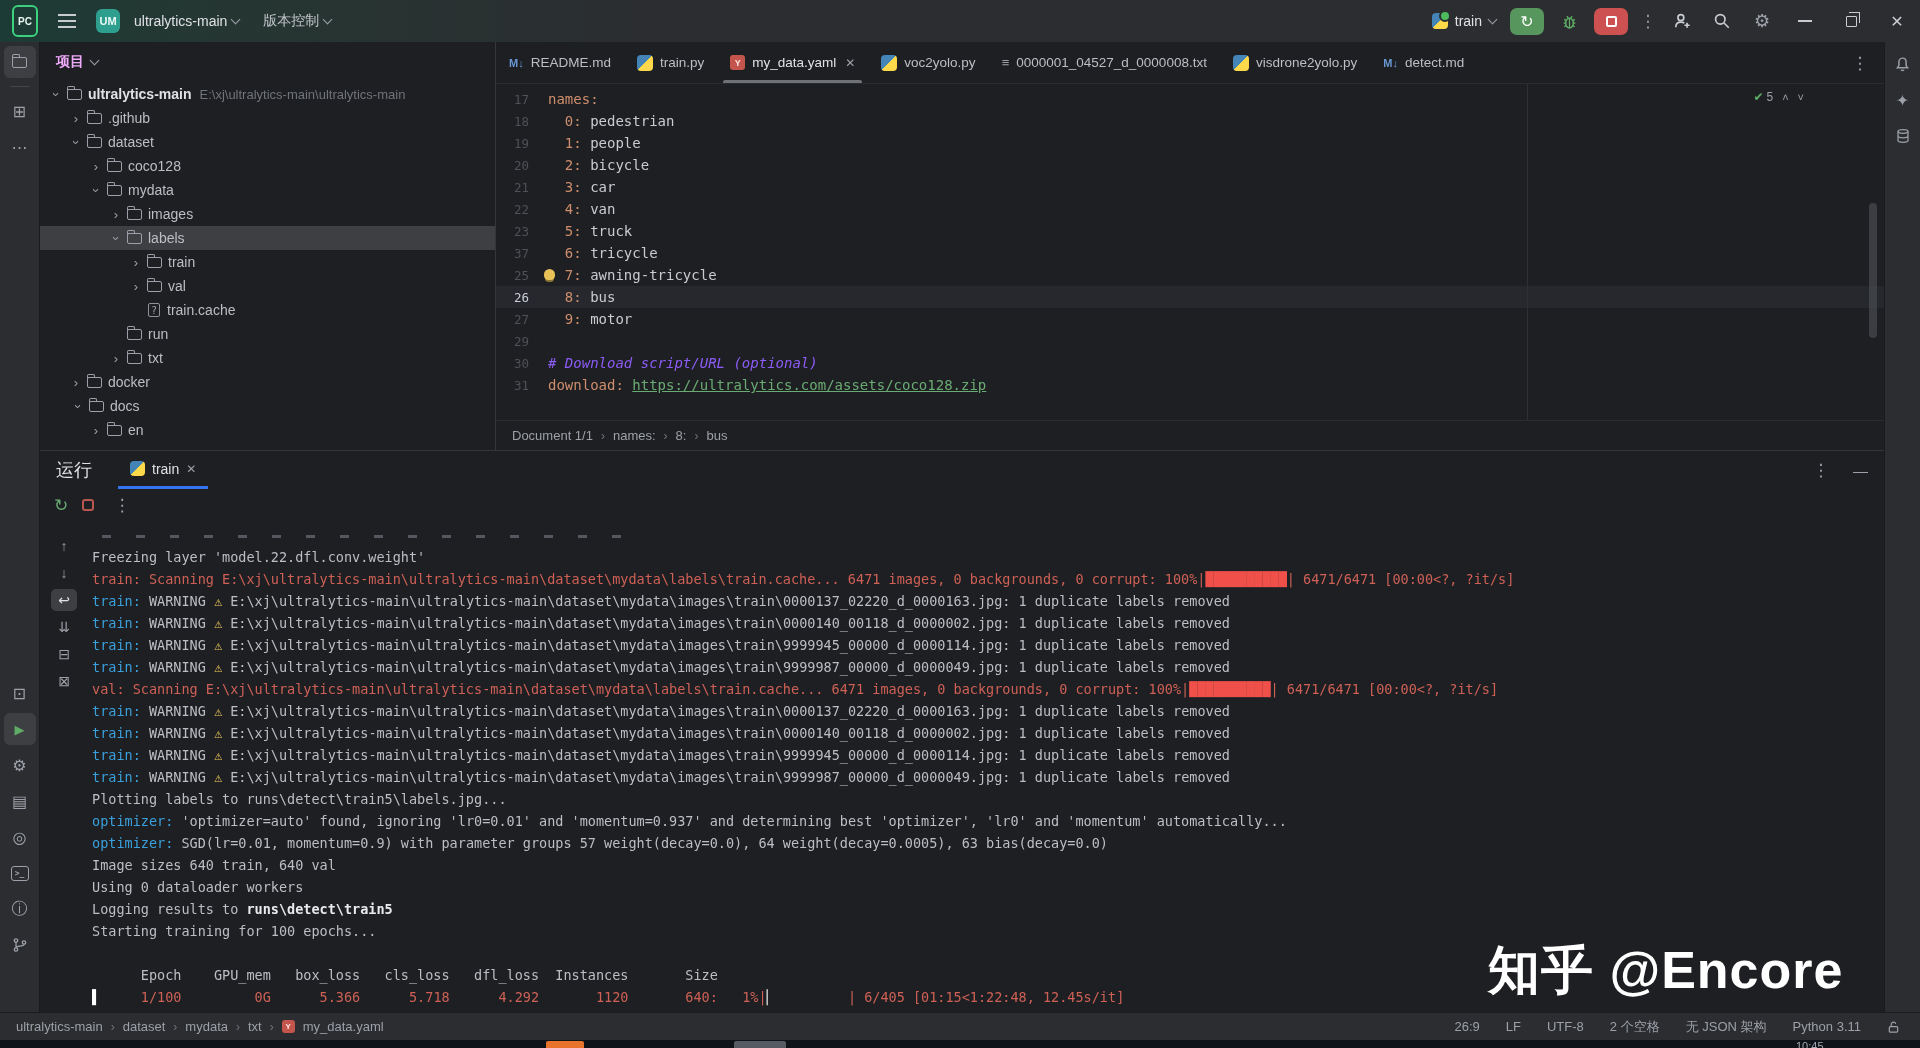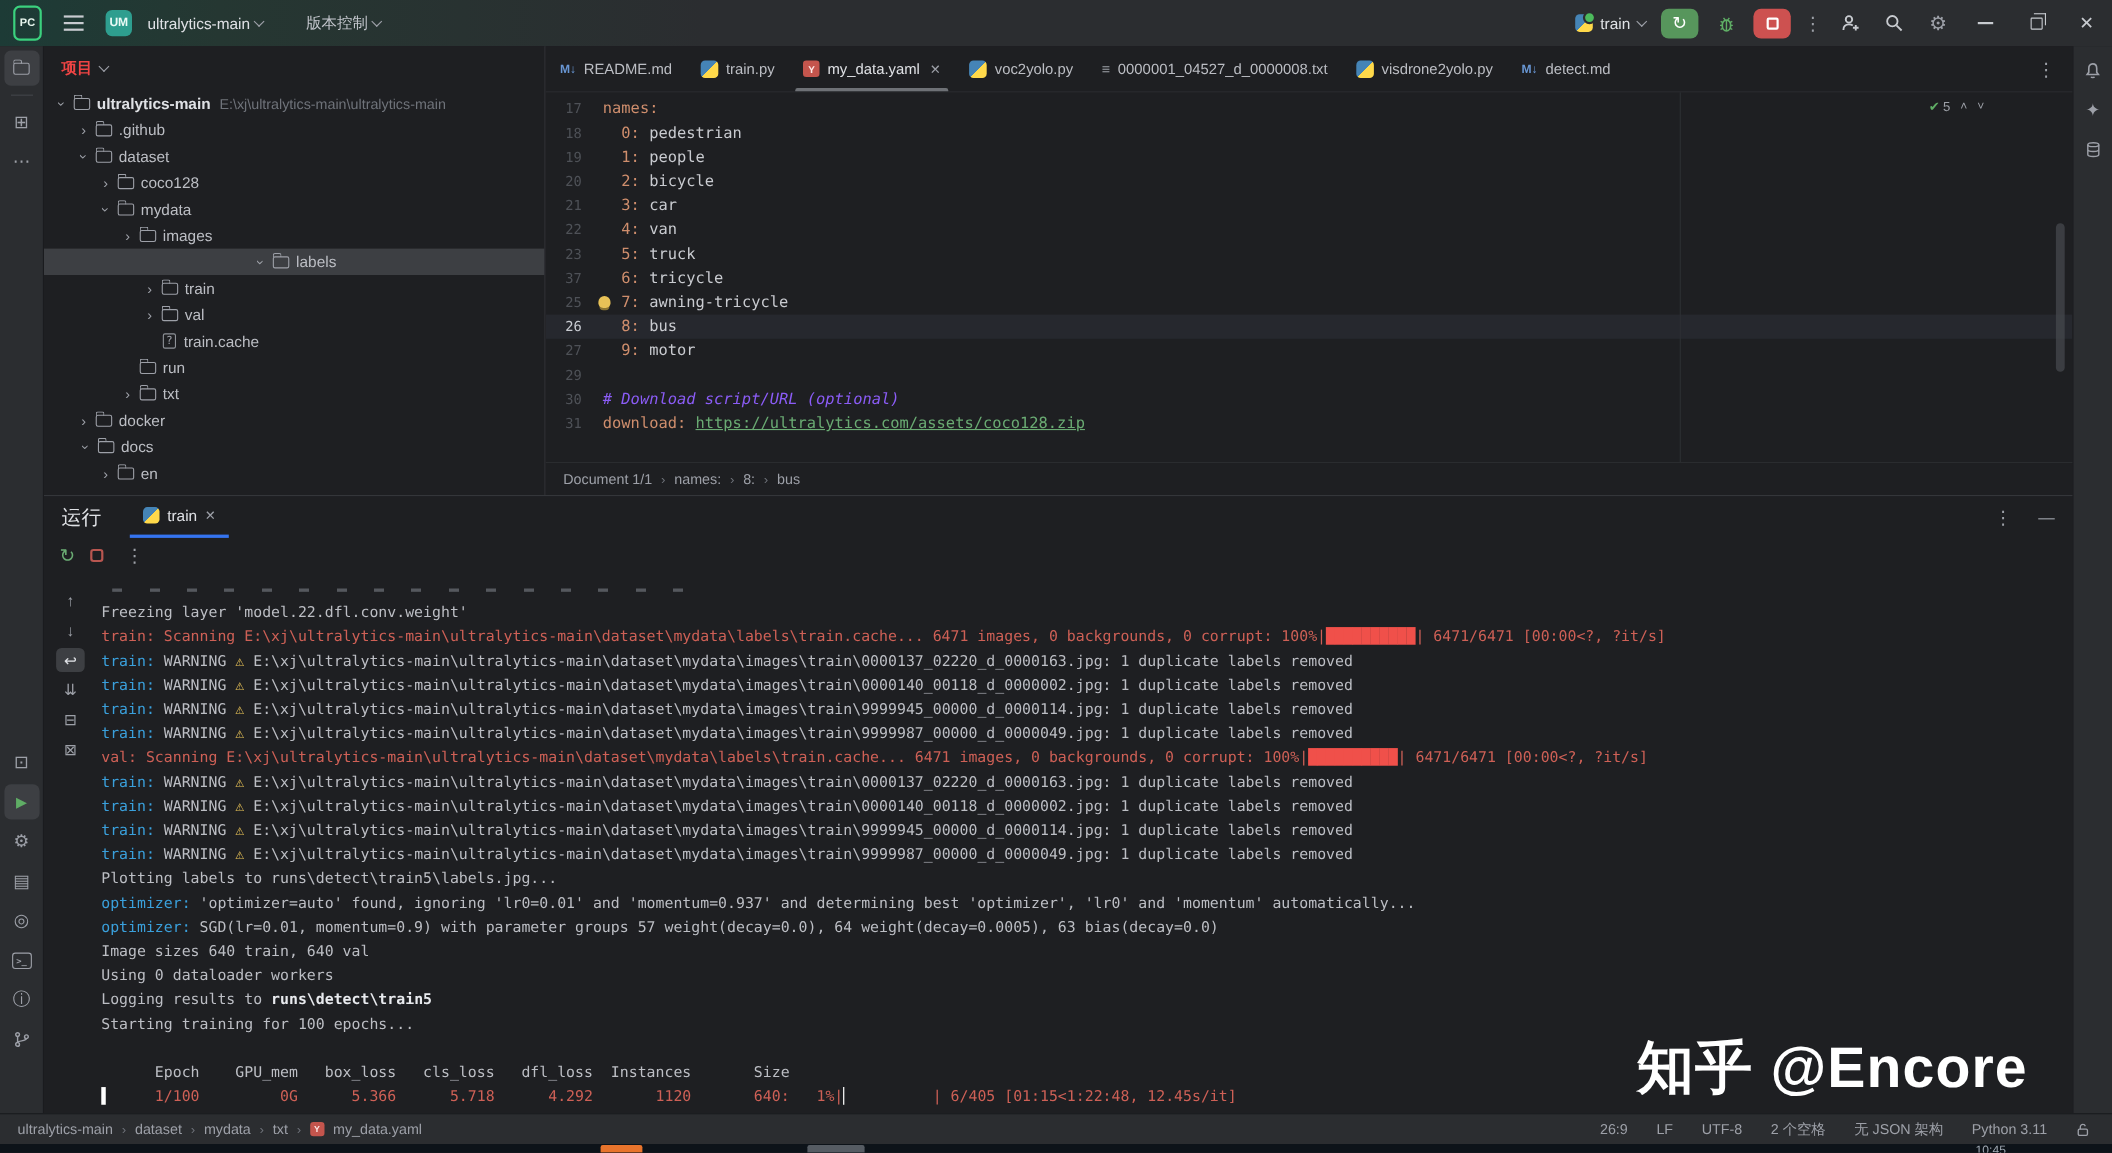--- a/index.html
+++ b/index.html
@@ -47,21 +47,21 @@
   .stripe-divider { width:20px; height:1px; background:#43454a; margin:8px auto; }
   .stripe-gap { height:506px; }
   .run-glyph { color:#5fad65; font-size:13px; }
   .term-box { width:18px; height:15px; border:1.6px solid #9da0a8; border-radius:3px; color:#9da0a8;
     font:bold 8px "DejaVu Sans Mono",monospace; display:grid; place-items:center; }
 
   
   #project-panel { position:absolute; left:40px; top:42px; width:456px; height:408px; background:#1e1f22;
     border-right:1px solid #34363a; overflow:hidden; }
   .panel-head { height:40px; display:flex; align-items:center; padding-left:16px; gap:7px;
-    color:#ef4444; font-size:14px; font-weight:bold; }
+    color:#f0abfc; font-size:14px; font-weight:bold; }
   .trow { height:24px; display:flex; align-items:center; white-space:nowrap; overflow:hidden;
     font-size:14px; color:#bcbec4; cursor:default; }
   .trow.sel { background:#3d3f43; }
   .tchev { width:16px; text-align:center; color:#9da0a8; font-size:13px; flex:none; }
   .tchev.open { transform:rotate(90deg); }
   .fold { width:15px; height:11px; border:1.5px solid #9da0a8; border-radius:2px; position:relative; margin:0 6px 0 3px; flex:none; }
   .fold::before { content:""; position:absolute; top:-4px; left:-1.5px; width:6px; height:3px;
     border:1.5px solid #9da0a8; border-bottom:none; border-radius:2px 2px 0 0; }
   .funk { width:12px; height:14px; border:1.4px solid #8f9399; border-radius:2px; margin:0 7px 0 4px; flex:none;
     color:#9da0a8; font:10px "DejaVu Sans Mono",monospace; display:grid; place-items:center; }
@@ -154,21 +154,21 @@
 
   <div id="titlebar">
     <div class="tb-left">
       <div class="pc-logo">PC</div>
       <div class="hamburger"></div>
       <div class="um-badge">UM</div>
       <div class="tb-text">
         <span>ultralytics-main</span>
         <span class="chev-down"></span>
       </div>
-      <div class="tb-text dim" style="margin-left:25px">
+      <div class="tb-text dim" style="margin-left:10px">
         <span>版本控制</span>
         <span class="chev-down"></span>
       </div>
     </div>
     <div class="tb-right">
       <div class="runcfg">
         <span class="pyico run-dot"></span>
         <span>train</span>
         <span class="chev-down"></span>
       </div>
@@ -304,21 +304,21 @@
         <div class="trow" style="padding-left: 48px;">
           <span class="tchev open">›</span>
           <span class="fold"></span>
           <span class="tlabel">mydata</span>
         </div>
         <div class="trow" style="padding-left: 68px;">
           <span class="tchev">›</span>
           <span class="fold"></span>
           <span class="tlabel">images</span>
         </div>
-        <div class="trow sel" style=" justify-content: center;">
+        <div class="trow sel" style="padding-left: 68px;">
           <span class="tchev open">›</span>
           <span class="fold"></span>
           <span class="tlabel">labels</span>
         </div>
         <div class="trow" style="padding-left: 88px;">
           <span class="tchev">›</span>
           <span class="fold"></span>
           <span class="tlabel">train</span>
         </div>
         <div class="trow" style="padding-left: 88px;">

